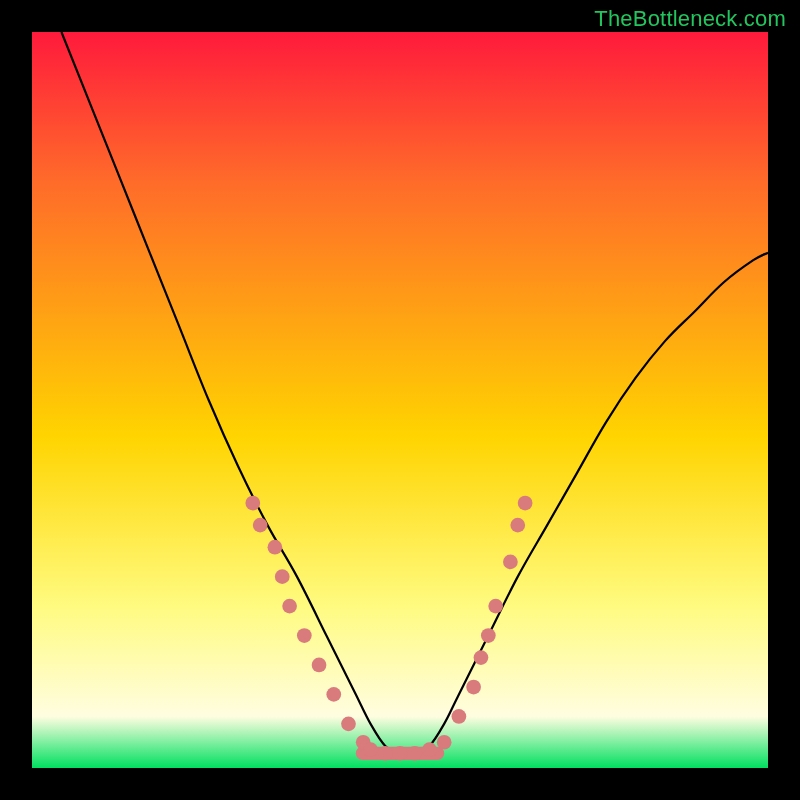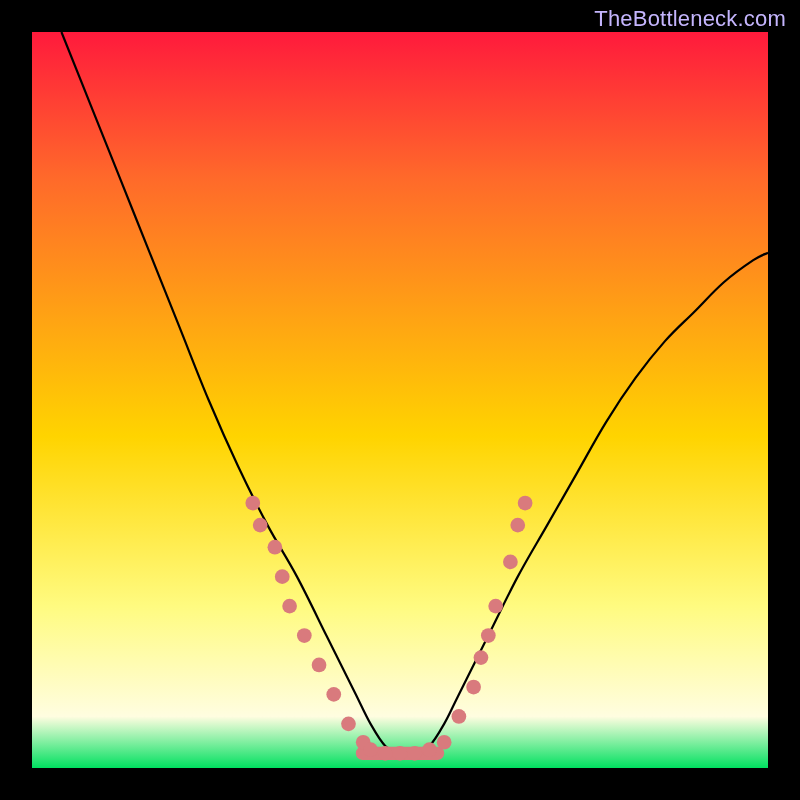--- a/index.html
+++ b/index.html
@@ -14,21 +14,21 @@
     height: 800px;
     background: #000;
     position: relative;
   }
   .watermark {
     position: absolute;
     top: 6px;
     right: 14px;
     font-family: Arial, Helvetica, sans-serif;
     font-size: 22px;
-    color: #c4b5fd;
+    color: #22c55e;
     font-weight: 500;
     letter-spacing: 0.2px;
     z-index: 5;
   }
   .plot {
     position: absolute;
     left: 32px;
     top: 32px;
     width: 736px;
     height: 736px;

